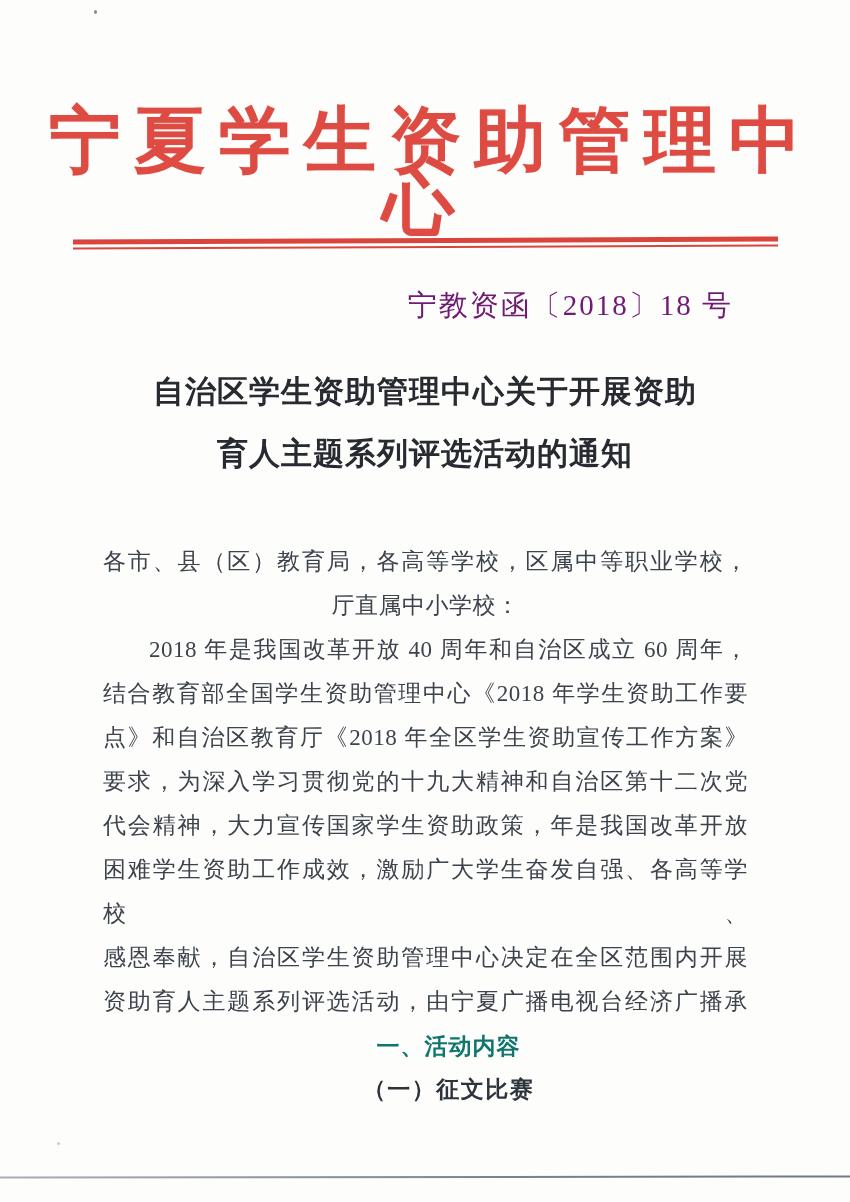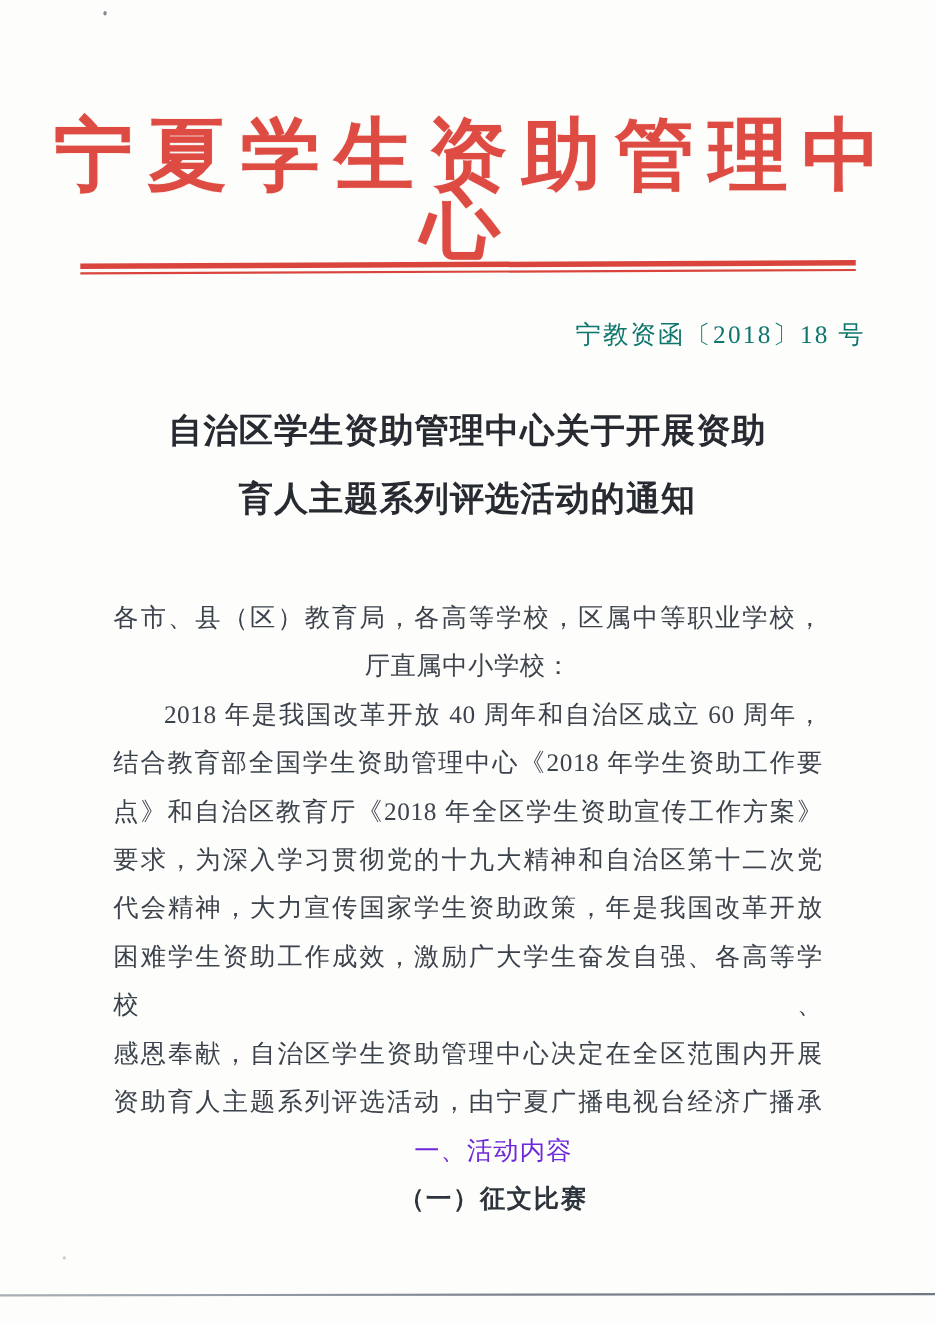--- a/index.html
+++ b/index.html
@@ -33,24 +33,24 @@
     margin:4px auto 0 auto;
     transform:rotate(-0.25deg);
   }
   .redline{width:100%;}
   .redline.thick{height:5px;background:#d9453c;}
   .redline.thin{height:2px;background:#d9453c;margin-top:3px;}
 
   .doc-number{
     margin-top:42px;
     text-align:right;
-    padding-right:63px;
-    font-size:23px;
+    padding-right:117px;
+    font-size:29px;
     line-height:30px;
-    color:#0f766e;
+    color:#701a75;
     letter-spacing:2px;
   }
   .title{
     margin-top:41px;
     text-align:center;
     font-size:31px;
     line-height:62px;
     font-weight:bold;
     letter-spacing:1px;
     color:#272b31;
@@ -67,22 +67,22 @@
     text-align:center;
     letter-spacing:.5px;
   }
   .line.fill{
     text-align:justify;
     text-align-last:justify;
   }
   .line.indent{text-indent:2em;}
   .line.heading{
     font-family:"Liberation Sans", sans-serif;
-    font-weight:normal;
-    color:#6d28d9;
+    font-weight:bold;
+    color:#0f766e;
     letter-spacing:1px;
   }
   .line.subheading{
     font-weight:bold;
     color:#2e343b;
     letter-spacing:1.5px;
   }
   .scan-edge{
     position:absolute;
     left:0;right:0;top:1176px;

